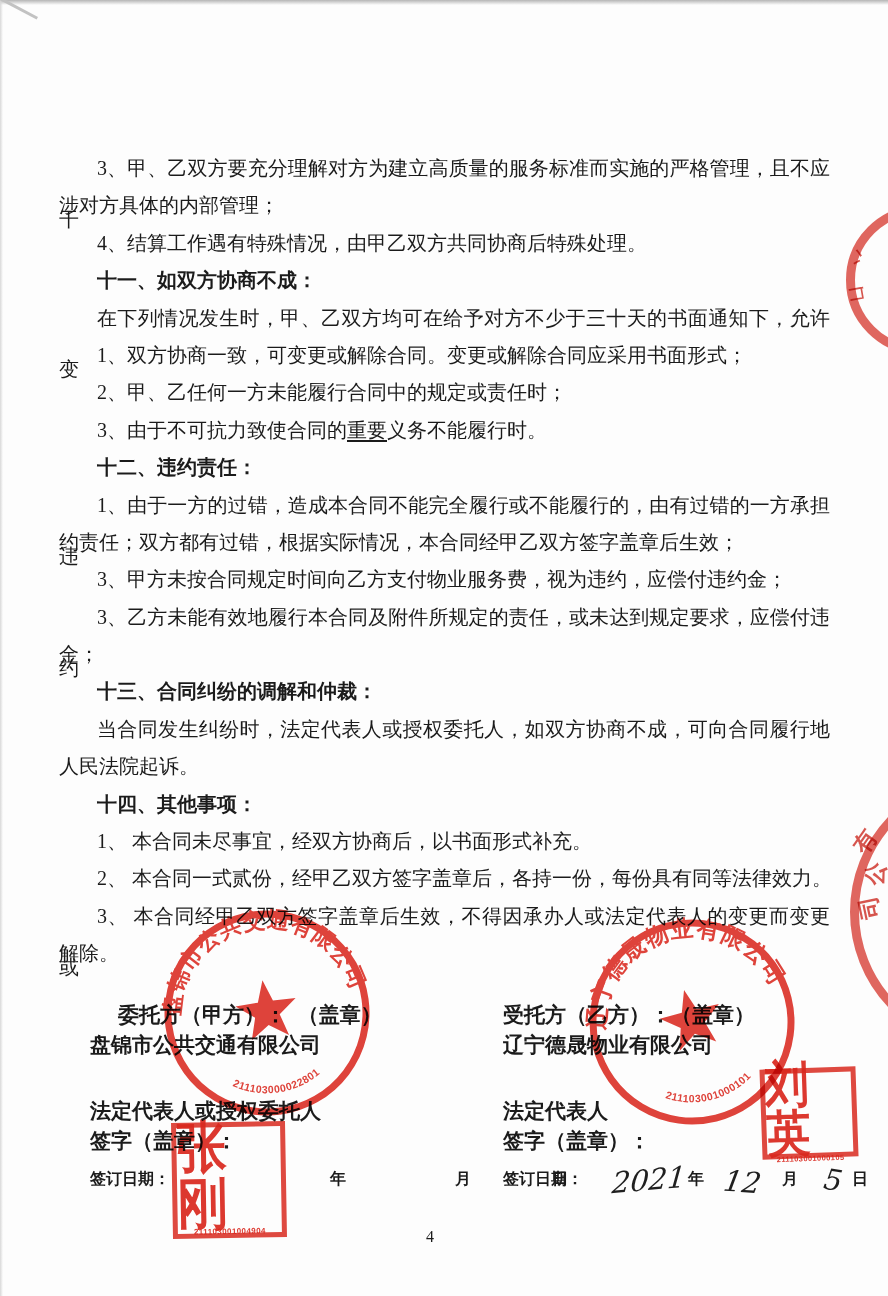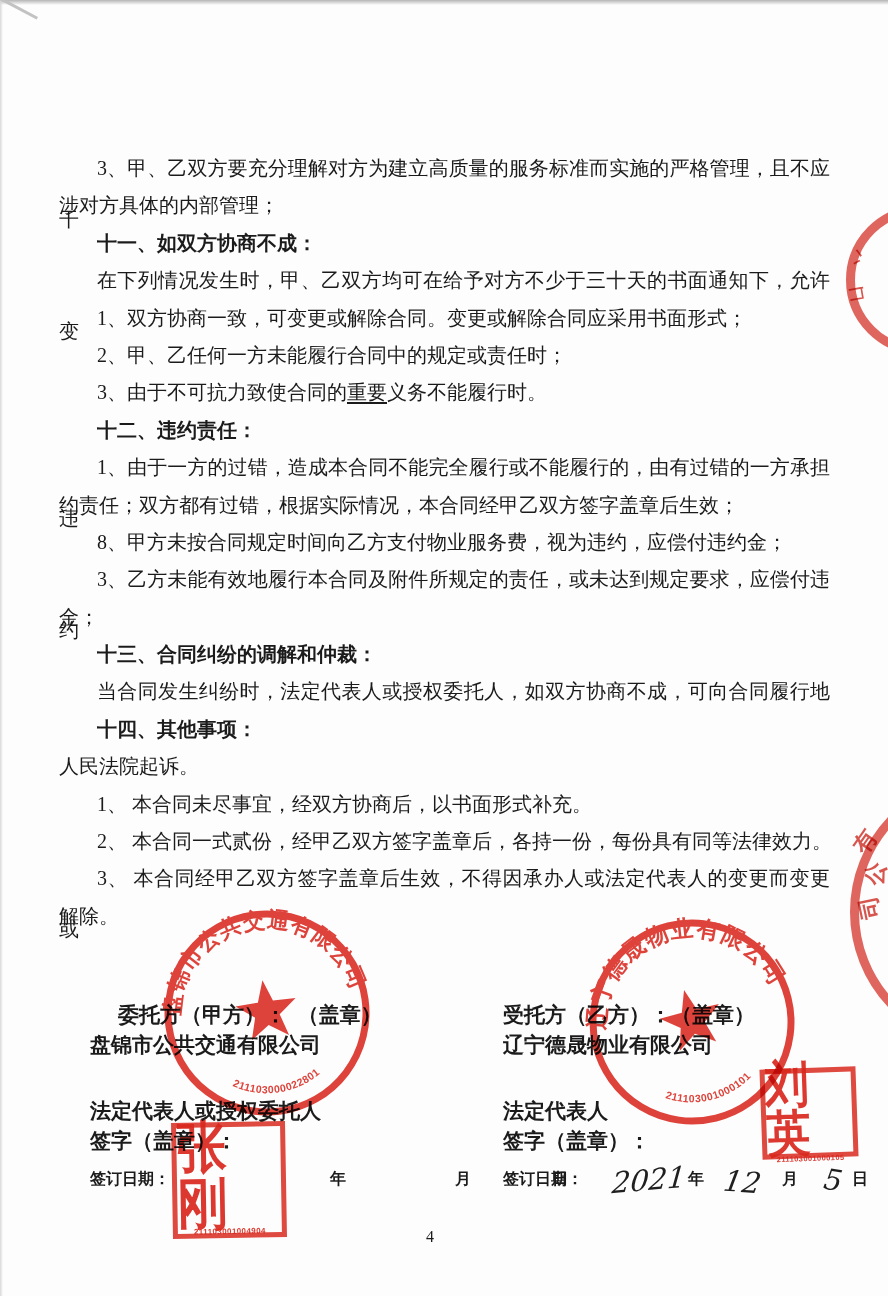--- a/index.html
+++ b/index.html
@@ -46,35 +46,36 @@
 
 <div class="page">
 
   <div class="edge-top"></div>
   <div class="edge-left"></div>
   <div class="corner-mark"></div>
 
   <div class="body-text">
     <div class="ln ind full">3、甲、乙双方要充分理解对方为建立高质量的服务标准而实施的严格管理，且不应干</div>
     <div class="ln">涉对方具体的内部管理；</div>
+    <div class="ln ind">4、结算工作遇有特殊情况，由甲乙双方共同协商后特殊处理。</div>
     <div class="ln ind bold">十一、如双方协商不成：</div>
     <div class="ln ind full">在下列情况发生时，甲、乙双方均可在给予对方不少于三十天的书面通知下，允许变</div>
     <div class="ln ind">1、双方协商一致，可变更或解除合同。变更或解除合同应采用书面形式；</div>
     <div class="ln ind">2、甲、乙任何一方未能履行合同中的规定或责任时；</div>
     <div class="ln ind"><span>3、由于不可抗力致使合同的</span><span class="u">重要</span><span>义务不能履行时。</span></div>
     <div class="ln ind bold">十二、违约责任：</div>
     <div class="ln ind full">1、由于一方的过错，造成本合同不能完全履行或不能履行的，由有过错的一方承担违</div>
     <div class="ln">约责任；双方都有过错，根据实际情况，本合同经甲乙双方签字盖章后生效；</div>
-    <div class="ln ind">8、甲方未按合同规定时间向乙方支付物业服务费，视为违约，应偿付违约金；</div>
+    <div class="ln ind">3、甲方未按合同规定时间向乙方支付物业服务费，视为违约，应偿付违约金；</div>
     <div class="ln ind full">3、乙方未能有效地履行本合同及附件所规定的责任，或未达到规定要求，应偿付违约</div>
     <div class="ln">金；</div>
     <div class="ln ind bold">十三、合同纠纷的调解和仲裁：</div>
     <div class="ln ind full">当合同发生纠纷时，法定代表人或授权委托人，如双方协商不成，可向合同履行地</div>
+    <div class="ln">人民法院起诉。</div>
     <div class="ln ind bold">十四、其他事项：</div>
-    <div class="ln">人民法院起诉。</div>
     <div class="ln ind">1、 本合同未尽事宜，经双方协商后，以书面形式补充。</div>
     <div class="ln ind">2、 本合同一式贰份，经甲乙双方签字盖章后，各持一份，每份具有同等法律效力。</div>
     <div class="ln ind full">3、 本合同经甲乙双方签字盖章后生效，不得因承办人或法定代表人的变更而变更或</div>
     <div class="ln">解除。</div>
   </div>
 
   <div class="srow" style="left:90px;top:1001px;margin-left:28px;">委托方（甲方）：  （盖章）</div>
   <div class="srow" style="left:90px;top:1031px;">盘锦市公共交通有限公司</div>
   <div class="srow" style="left:90px;top:1097px;">法定代表人或授权委托人</div>
   <div class="srow" style="left:90px;top:1127px;">签字（盖章）：</div>

